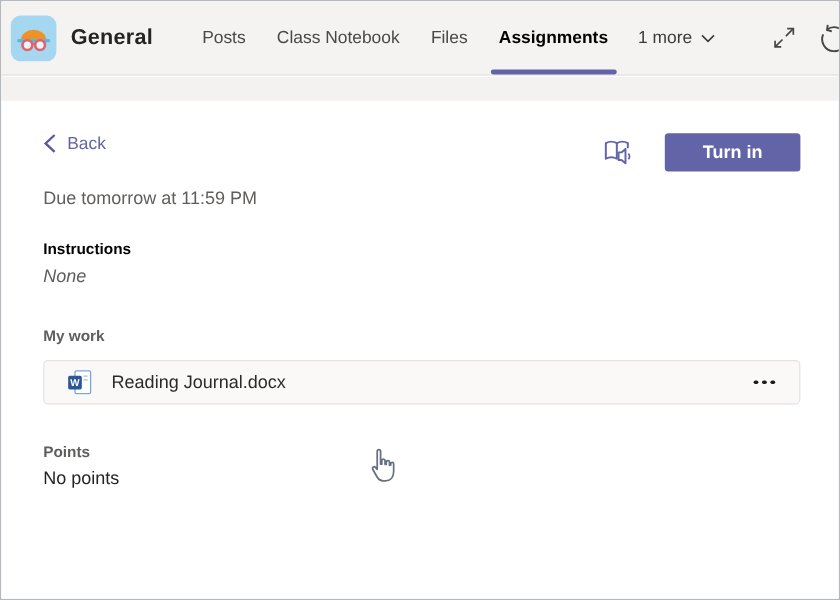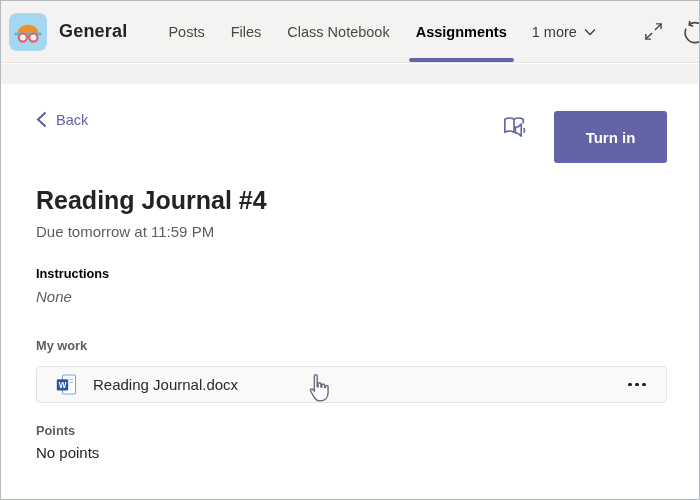--- a/index.html
+++ b/index.html
@@ -28,35 +28,35 @@
   .icon-btn{background:none;border:none;padding:2px;cursor:pointer;display:flex;align-items:center;}
   
   .substrip{position:absolute;top:63px;left:0;right:0;height:20px;background:#f3f2f1;}
   
   .content{position:absolute;top:83px;left:0;right:0;bottom:0;background:#fff;
     padding:0 32px 0 35px;box-sizing:border-box;}
   .toolbar{display:flex;align-items:flex-start;margin-top:27px;height:38px;}
   .back-link{display:flex;align-items:center;gap:9px;color:#6264a7;font-size:14.5px;cursor:pointer;}
   .toolbar-spacer{flex:1;}
   .reader-btn{margin-right:24px;}
-  .turnin-btn{width:113px;height:52px;background:#6264a7;color:#fff;border:none;border-radius:3px;
+  .turnin-btn{width:113px;height:32px;background:#6264a7;color:#fff;border:none;border-radius:3px;
     font-family:"Liberation Sans",sans-serif;font-size:15px;font-weight:bold;cursor:pointer;}
   .asg-title{margin-top:37px;font-size:25px;font-weight:bold;color:#242322;}
   .due{margin-top:8px;font-size:15px;color:#605e5c;}
   .sec-label{margin-top:26px;font-size:12.8px;font-weight:bold;color:#000000;}
   .none-val{margin-top:7px;font-size:15px;font-style:italic;color:#605e5c;}
   .mywork-label{margin-top:33px;font-size:12.8px;font-weight:bold;color:#605e5c;}
   .file-card{margin-top:13px;height:37px;box-sizing:border-box;display:flex;align-items:center;
     background:#faf9f8;border:1px solid #e5e3e1;border-radius:4px;padding:0 18px 0 19px;cursor:pointer;}
   .file-name{margin-left:16px;font-size:15px;color:#2b2a29;}
   .dots{margin-left:auto;display:flex;gap:3.5px;align-items:center;cursor:pointer;padding:6px 2px;}
   .dots i{width:3.6px;height:3.6px;border-radius:50%;background:#1b1a19;display:block;}
   .add-work{margin-top:15px;display:flex;align-items:center;gap:11px;cursor:pointer;width:max-content;}
   .add-work span{font-size:13.5px;font-weight:bold;color:#6264a7;}
-  .points-label{margin-top:20px;font-size:12.8px;font-weight:bold;color:#605e5c;}
+  .points-label{margin-top:32px;font-size:12.8px;font-weight:bold;color:#605e5c;}
   .points-val{margin-top:6px;font-size:15px;color:#252423;}
   .cursor-hand{position:absolute;left:304px;top:371px;pointer-events:none;}
 </style>
 </head>
 <body>
 
 <div id="app">
 
   <div class="header">
     <div class="avatar">
@@ -65,22 +65,22 @@
         <rect x="5.5" y="19.6" width="27" height="2.6" fill="#56b7e0"></rect>
         <circle cx="13.8" cy="24.6" r="4.1" fill="#eaf6fc" stroke="#e4606d" stroke-width="2.2"></circle>
         <circle cx="24.4" cy="24.6" r="4.1" fill="#eaf6fc" stroke="#e4606d" stroke-width="2.2"></circle>
         <line x1="17.6" y1="23.6" x2="20.8" y2="23.6" stroke="#e4606d" stroke-width="2"></line>
       </svg>
     </div>
     <div class="team-title">General</div>
 
     <div class="tabs">
       <div class="tab">Posts</div>
+      <div class="tab">Class Notebook</div>
       <div class="tab">Files</div>
-      <div class="tab">Class Notebook</div>
       <div class="tab active">Assignments</div>
     </div>
 
     <div class="more-tabs">
       <span>1 more</span>
       <svg width="12" height="8" viewBox="0 0 12 8">
         <polyline points="1,1.5 6,6.5 11,1.5" fill="none" stroke="#3b3a39" stroke-width="1.3"></polyline>
       </svg>
     </div>
 
@@ -122,21 +122,20 @@
             <path d="M4 6.5 q5-2.6 9.5 0 L13.5 20 q-4.5-2.6-9.5 0 Z"></path>
             <path d="M13.5 6.5 q5-2.6 9.5 0 L23 11"></path>
             <path d="M15 14.5 h2.5 l3.5-3 V24 l-3.5-3 H15 Z"></path>
             <path d="M23.5 15.5 q2 2.5 0 5" stroke-width="1.5"></path>
           </g>
         </svg>
       </button>
       <button class="turnin-btn">Turn in</button>
     </div>
 
-    <div class="asg-title">Reading Journal #4</div>
     <div class="due">Due tomorrow at 11:59 PM</div>
 
     <div class="sec-label">Instructions</div>
     <div class="none-val">None</div>
 
     <div class="mywork-label">My work</div>
 
     <div class="file-card">
       <svg width="21" height="21" viewBox="0 0 21 21">
         <rect x="6.5" y="1" width="13" height="19" rx="1.2" fill="#fff" stroke="#7da6d8" stroke-width="1.1"></rect>

